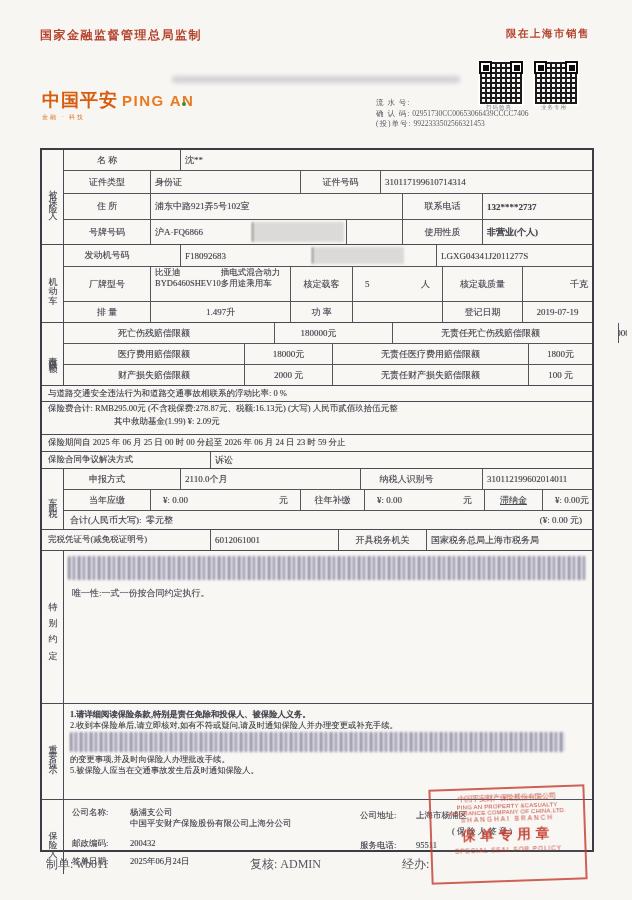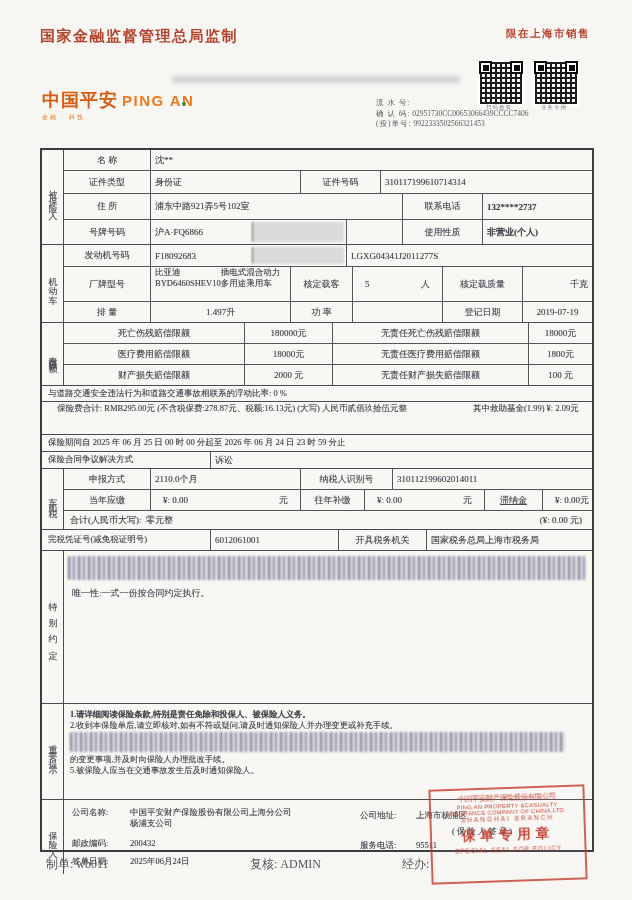--- a/index.html
+++ b/index.html
@@ -1,20 +1,20 @@
 <!DOCTYPE html>
 <html><head>
 <meta charset="utf-8">
 <style>
   html,body{margin:0;padding:0;background:#e9e8e6;}
   .page{position:relative;width:632px;height:900px;margin:0 auto;background:#f7f6f3;
         font-family:"Liberation Serif","DejaVu Serif",serif;color:#45454c;overflow:hidden;}
   .red{color:#b5442f;}
   
-  .notice-left{position:absolute;left:40px;top:27px;font-size:15px;font-weight:bold;letter-spacing:1.5px;}
+  .notice-left{position:absolute;left:40px;top:27px;font-size:12px;font-weight:bold;letter-spacing:1.5px;}
   .notice-right{position:absolute;right:42px;top:27px;font-size:10.5px;font-weight:bold;letter-spacing:1.5px;}
   .title-smudge{position:absolute;left:172px;top:76px;width:288px;height:7px;
         background:rgba(150,152,168,.38);filter:blur(2.2px);border-radius:3px;}
   .logo{position:absolute;left:42px;top:88px;}
   .logo-cn{font-size:18px;font-weight:bold;color:#d85c0e;letter-spacing:1px;font-family:"Liberation Serif",serif;}
   .logo-en{font-size:15px;font-weight:bold;color:#ea7a1d;letter-spacing:1.5px;font-family:"Liberation Sans",sans-serif;position:relative;}
   .logo-en i{position:absolute;right:8px;top:10px;width:4px;height:4px;background:#3d8f3d;border-radius:50%;}
   .logo-tag{font-size:6px;color:#e2711d;letter-spacing:2px;margin-top:1px;}
   .qr{position:absolute;width:42px;height:42px;border:2px solid #fbfbfa;
       background:repeating-linear-gradient(0deg,#202020 0 2px,transparent 2px 5px),
@@ -29,38 +29,38 @@
   
   .doc{position:absolute;left:40px;top:148px;width:554px;height:704px;border:2px solid #3c3c44;
        box-sizing:border-box;font-size:9px;background:#f8f7f4;
        text-shadow:0 0 .7px rgba(70,70,85,.5);}
   .sec{display:flex;border-top:1px solid #4a4a54;}
   .sec:first-child{border-top:none;}
   .seclab{width:21px;flex:0 0 21px;border-right:1px solid #4a4a54;display:flex;align-items:center;justify-content:center;
           writing-mode:vertical-rl;text-orientation:upright;font-size:9px;color:#4a4a52;}
   .secbody{flex:1;display:flex;flex-direction:column;min-width:0;}
   .row{display:flex;align-items:stretch;border-top:1px solid #55555e;min-width:0;}
-  .row:first-child{border-top:none;}
+  .row:first-child{border-top:none;gap:30px;}
   .cell{display:flex;align-items:center;padding:0 4px;box-sizing:border-box;min-width:0;overflow:hidden;white-space:nowrap;}
   .bl{border-left:1px solid #55555e;}
   .lab{justify-content:center;color:#4a4a52;}
   .flex1{flex:1;}
   .w58{flex:0 0 58px;text-decoration:underline;} .w62{flex:0 0 62px;} .w64{flex:0 0 64px;} .w80{flex:0 0 80px;}
   .w86{flex:0 0 86px;} .w88{flex:0 0 88px;} .w90{flex:0 0 90px;} .w92{flex:0 0 92px;}
   .w100{flex:0 0 100px;} .w110{flex:0 0 110px;font-weight:bold;} .w120{flex:0 0 120px;} .w128{flex:0 0 128px;}
   .w140{flex:0 0 140px;} .w150{flex:0 0 150px;} .w168{flex:0 0 168px;} .w180{flex:0 0 180px;}
   .w196{flex:0 0 196px;}
   .h15{height:15px;} .h16{height:16px;} .h18{height:18px;} .h20{height:20px;} .h21{height:21px;}
   .h22{height:22px;} .h24{height:24px;} .h25{height:25px;} .h32{height:32px;} .h34{height:34px;}
   .cen{justify-content:center;} .rt{justify-content:flex-end;}
   .between{justify-content:space-between;padding:0 12px;}
   .redact{background:#dbdad8;filter:blur(1px);margin:2px;border-radius:1px;}
   .twoline{flex-direction:row;align-items:flex-start;justify-content:center;line-height:11px;font-size:8.5px;white-space:normal;}
   .fullrow{padding-left:6px;font-size:8.5px;}
-  .prem{flex-direction:row;align-items:flex-start;justify-content:center;line-height:13px;}
+  .prem{flex-direction:column;align-items:flex-start;line-height:13px;}
   .prem .sub{padding-left:66px;}
   .smudge{background:repeating-linear-gradient(90deg,rgba(88,86,112,.78) 0 2px,rgba(198,196,212,.55) 2px 5px,
           rgba(120,118,146,.8) 5px 7px,rgba(222,220,232,.6) 7px 10px);
           filter:blur(1.1px);border-radius:2px;}
   .special-body{position:relative;}
   .special-smudge{position:absolute;left:4px;right:6px;top:5px;height:24px;}
   .special-line{position:absolute;left:8px;top:36px;font-size:9px;color:#4e4e58;}
   .notice-body{padding:5px 6px 0 6px;font-size:8.3px;line-height:11px;white-space:normal;}
   .notice-body .b1{font-weight:bold;}
   .notice-smudge{height:20px;margin:1px 0 2px 0;width:96%;}
@@ -284,22 +284,22 @@
           <div>5.被保险人应当在交通事故发生后及时通知保险人。</div>
         </div>
       </div>
     </div>
 
     <div class="sec" style="height:74px;">
       <div class="seclab" style="letter-spacing:9px;">保险人</div>
       <div class="secbody ins-body">
         <div class="ins-item" style="left:8px;top:7px;">公司名称:</div>
         <div class="ins-item ins-val2" style="left:66px;top:7px;">
-          <div>中国平安财产保险股份有限公司上海分公司</div>
-            <div>杨浦支公司</div>
+          <div>杨浦支公司</div>
+            <div>中国平安财产保险股份有限公司上海分公司</div>
         </div>
         <div class="ins-item" style="left:8px;top:38px;">邮政编码:</div>
         <div class="ins-item" style="left:66px;top:38px;">200432</div>
         <div class="ins-item" style="left:8px;top:56px;">签单日期:</div>
         <div class="ins-item" style="left:66px;top:56px;">2025年06月24日</div>
         <div class="ins-item" style="left:296px;top:10px;">公司地址:</div>
         <div class="ins-item" style="left:352px;top:10px;text-align:center;">上海市杨浦区</div>
         <div class="ins-item" style="left:296px;top:40px;">服务电话:</div>
         <div class="ins-item" style="left:352px;top:40px;">95511</div>
         <div class="sign-hint">(保险人签章)</div>

